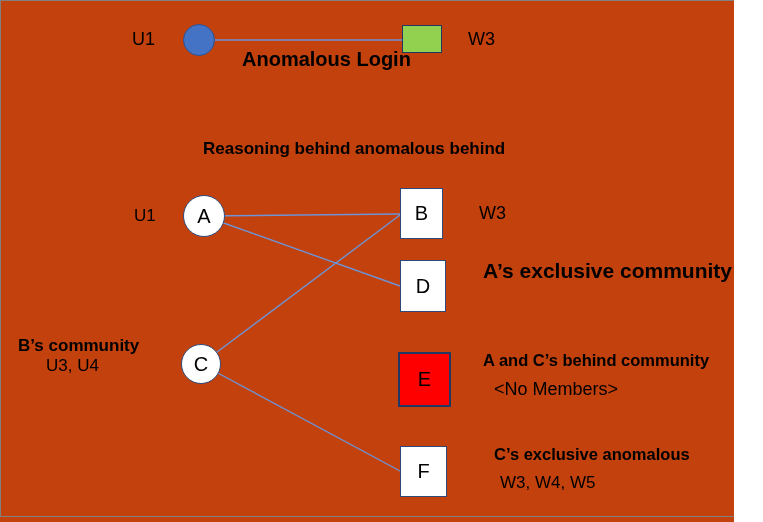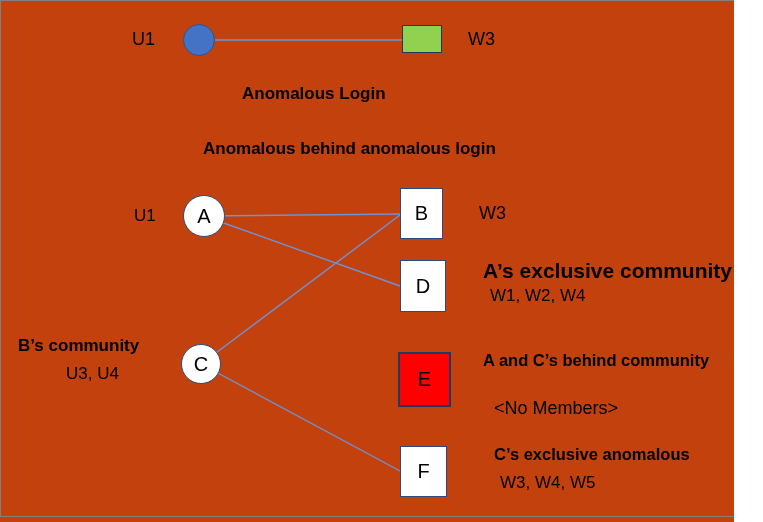--- a/index.html
+++ b/index.html
@@ -86,53 +86,52 @@
   <svg id="edges-svg" viewBox="0 0 763 522" xmlns="http://www.w3.org/2000/svg">
     <line class="edge-line" x1="199" y1="40" x2="402" y2="40"></line>
     <line class="edge-line" x1="204" y1="216" x2="400" y2="214"></line>
     <line class="edge-line" x1="204" y1="216" x2="400" y2="286"></line>
     <line class="edge-line" x1="201" y1="364" x2="400" y2="215"></line>
     <line class="edge-line" x1="201" y1="364" x2="400" y2="471"></line>
   </svg>
 
   <div class="lbl big" style="left:132px; top:29px;">U1</div>
   <div id="user-node-top"></div>
-  <div class="lbl bold" style="left:242px; top:48px; font-size:17px;margin-top:36px;">Anomalous Login</div>
+  <div class="lbl bold" style="left:242px; top:48px; font-size:20px;">Anomalous Login</div>
   <div id="resource-node-top"></div>
   <div class="lbl big" style="left:468px; top:29px;">W3</div>
 
-  <div class="lbl bold" style="left:203px; top:139px; font-size:17px;">Anomalous behind anomalous login</div>
+  <div class="lbl bold" style="left:203px; top:139px; font-size:17px;">Reasoning behind anomalous behind</div>
 
   <div class="lbl" style="left:134px; top:206px;">U1</div>
   <div class="node circle" id="node-a" style="left:183px; top:195px; width:42px; height:42px;">
     <span>A</span>
   </div>
 
   <div class="lbl bold" style="left:18px; top:336px;">B’s community</div>
-  <div class="lbl" style="left:46px; top:364px;margin-left:20px;">U3, U4</div>
+  <div class="lbl" style="left:46px; top:356px;">U3, U4</div>
   <div class="node circle" id="node-c" style="left:181px; top:344px; width:40px; height:40px;">
     <span>C</span>
   </div>
 
   <div class="node" id="node-b" style="left:400px; top:188px; width:43px; height:51px;">
     <span>B</span>
   </div>
   <div class="lbl big" style="left:479px; top:203px;">W3</div>
 
   <div class="node" id="node-d" style="left:400px; top:260px; width:46px; height:52px;">
     <span>D</span>
   </div>
   <div class="lbl bold" style="left:483px; top:259px; font-size:21px;">A’s exclusive community</div>
-  <div class="lbl" style="left:490px; top:286px;">W1, W2, W4</div>
 
   <div class="node" id="node-e" style="left:398px; top:352px; width:53px; height:55px;">
     <span>E</span>
   </div>
   <div class="lbl bold" style="left:483px; top:351px; font-size:16.5px;">A and C’s behind community</div>
-  <div class="lbl big" style="left:494px; top:379px;margin-top:19px;">&lt;No Members&gt;</div>
+  <div class="lbl big" style="left:494px; top:379px;">&lt;No Members&gt;</div>
 
   <div class="node" id="node-f" style="left:400px; top:446px; width:47px; height:51px;">
     <span>F</span>
   </div>
   <div class="lbl bold" style="left:494px; top:445px; font-size:16.5px;">C’s exclusive anomalous</div>
   <div class="lbl" style="left:500px; top:473px;">W3, W4, W5</div>
 
 </div>
 
 </body></html>

